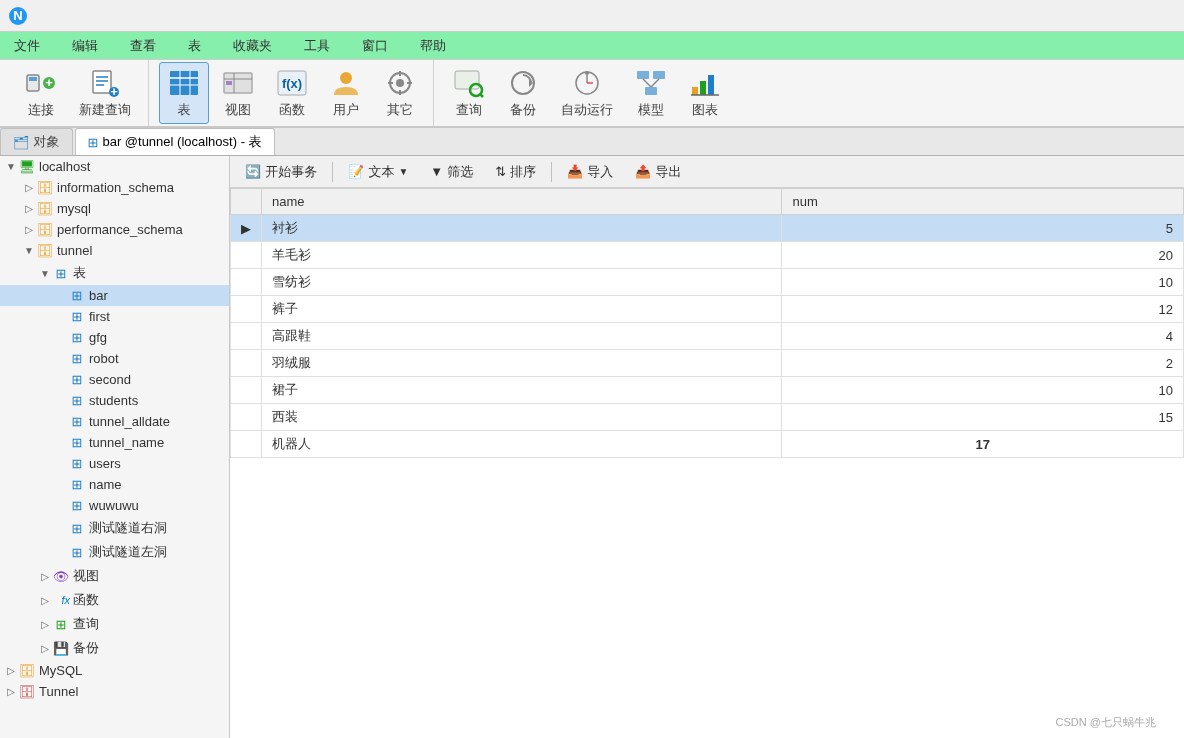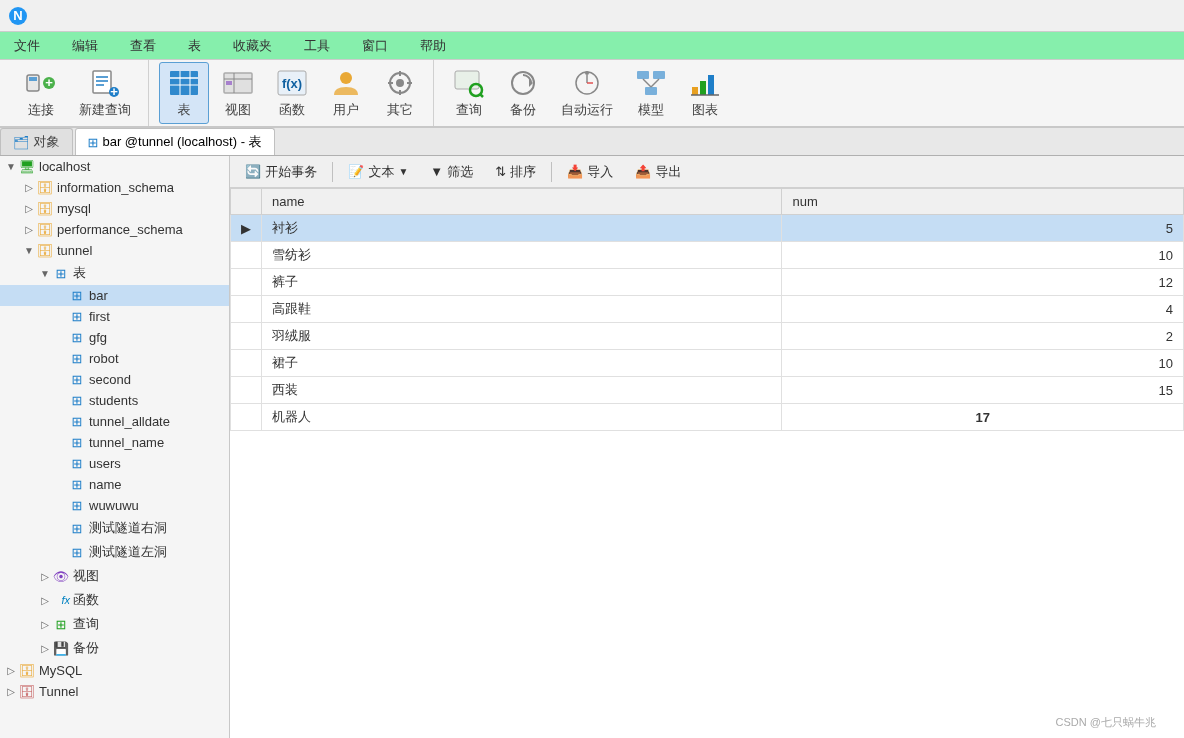--- a/index.html
+++ b/index.html
@@ -599,20 +599,25 @@
             </tr>
           </thead>
           <tbody id="table-body">
           <tr class="selected">
                 <td class="row-indicator">▶</td>
                 <td>衬衫</td>
                 <td style="text-align: right;">5</td>
               </tr>
               <tr>
                 <td class="row-indicator"></td>
+                <td>羊毛衫</td>
+                <td style="text-align: right;">20</td>
+              </tr>
+              <tr>
+                <td class="row-indicator"></td>
                 <td>雪纺衫</td>
                 <td style="text-align: right;">10</td>
               </tr>
               <tr>
                 <td class="row-indicator"></td>
                 <td>裤子</td>
                 <td style="text-align: right;">12</td>
               </tr>
               <tr>
                 <td class="row-indicator"></td>

